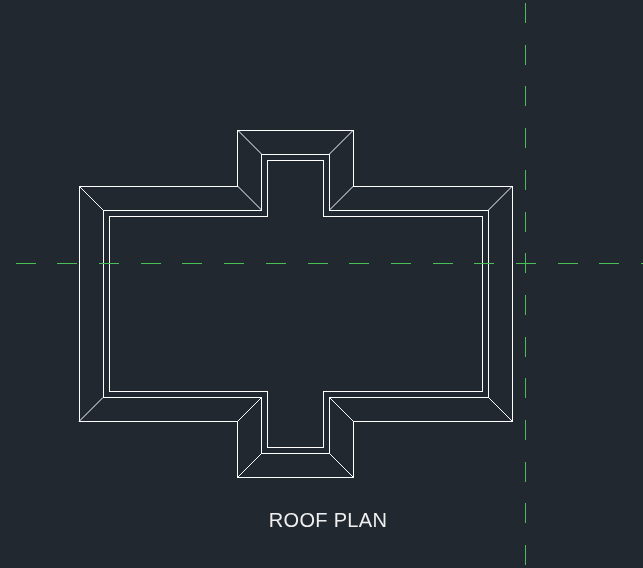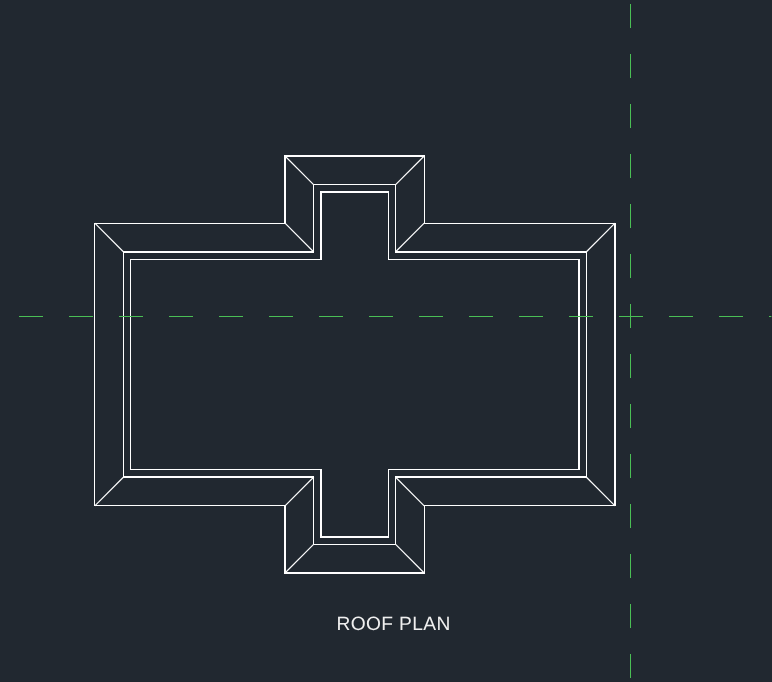--- a/index.html
+++ b/index.html
@@ -17,21 +17,21 @@
   }
   .viewport svg {
     position: absolute;
     left: 0;
     top: 0;
     display: block;
   }
   .drawing-title {
     position: absolute;
     transform: translateX(-50%);
-    font-size: 16px;
+    font-size: 20px;
     line-height: 15px;
     letter-spacing: 0.3px;
     white-space: nowrap;
     user-select: none;
   }
 </style>
 </head>
 <body style="background: rgb(33, 40, 48);">
 
 <div class="viewport" style="background: rgb(33, 40, 48);">

